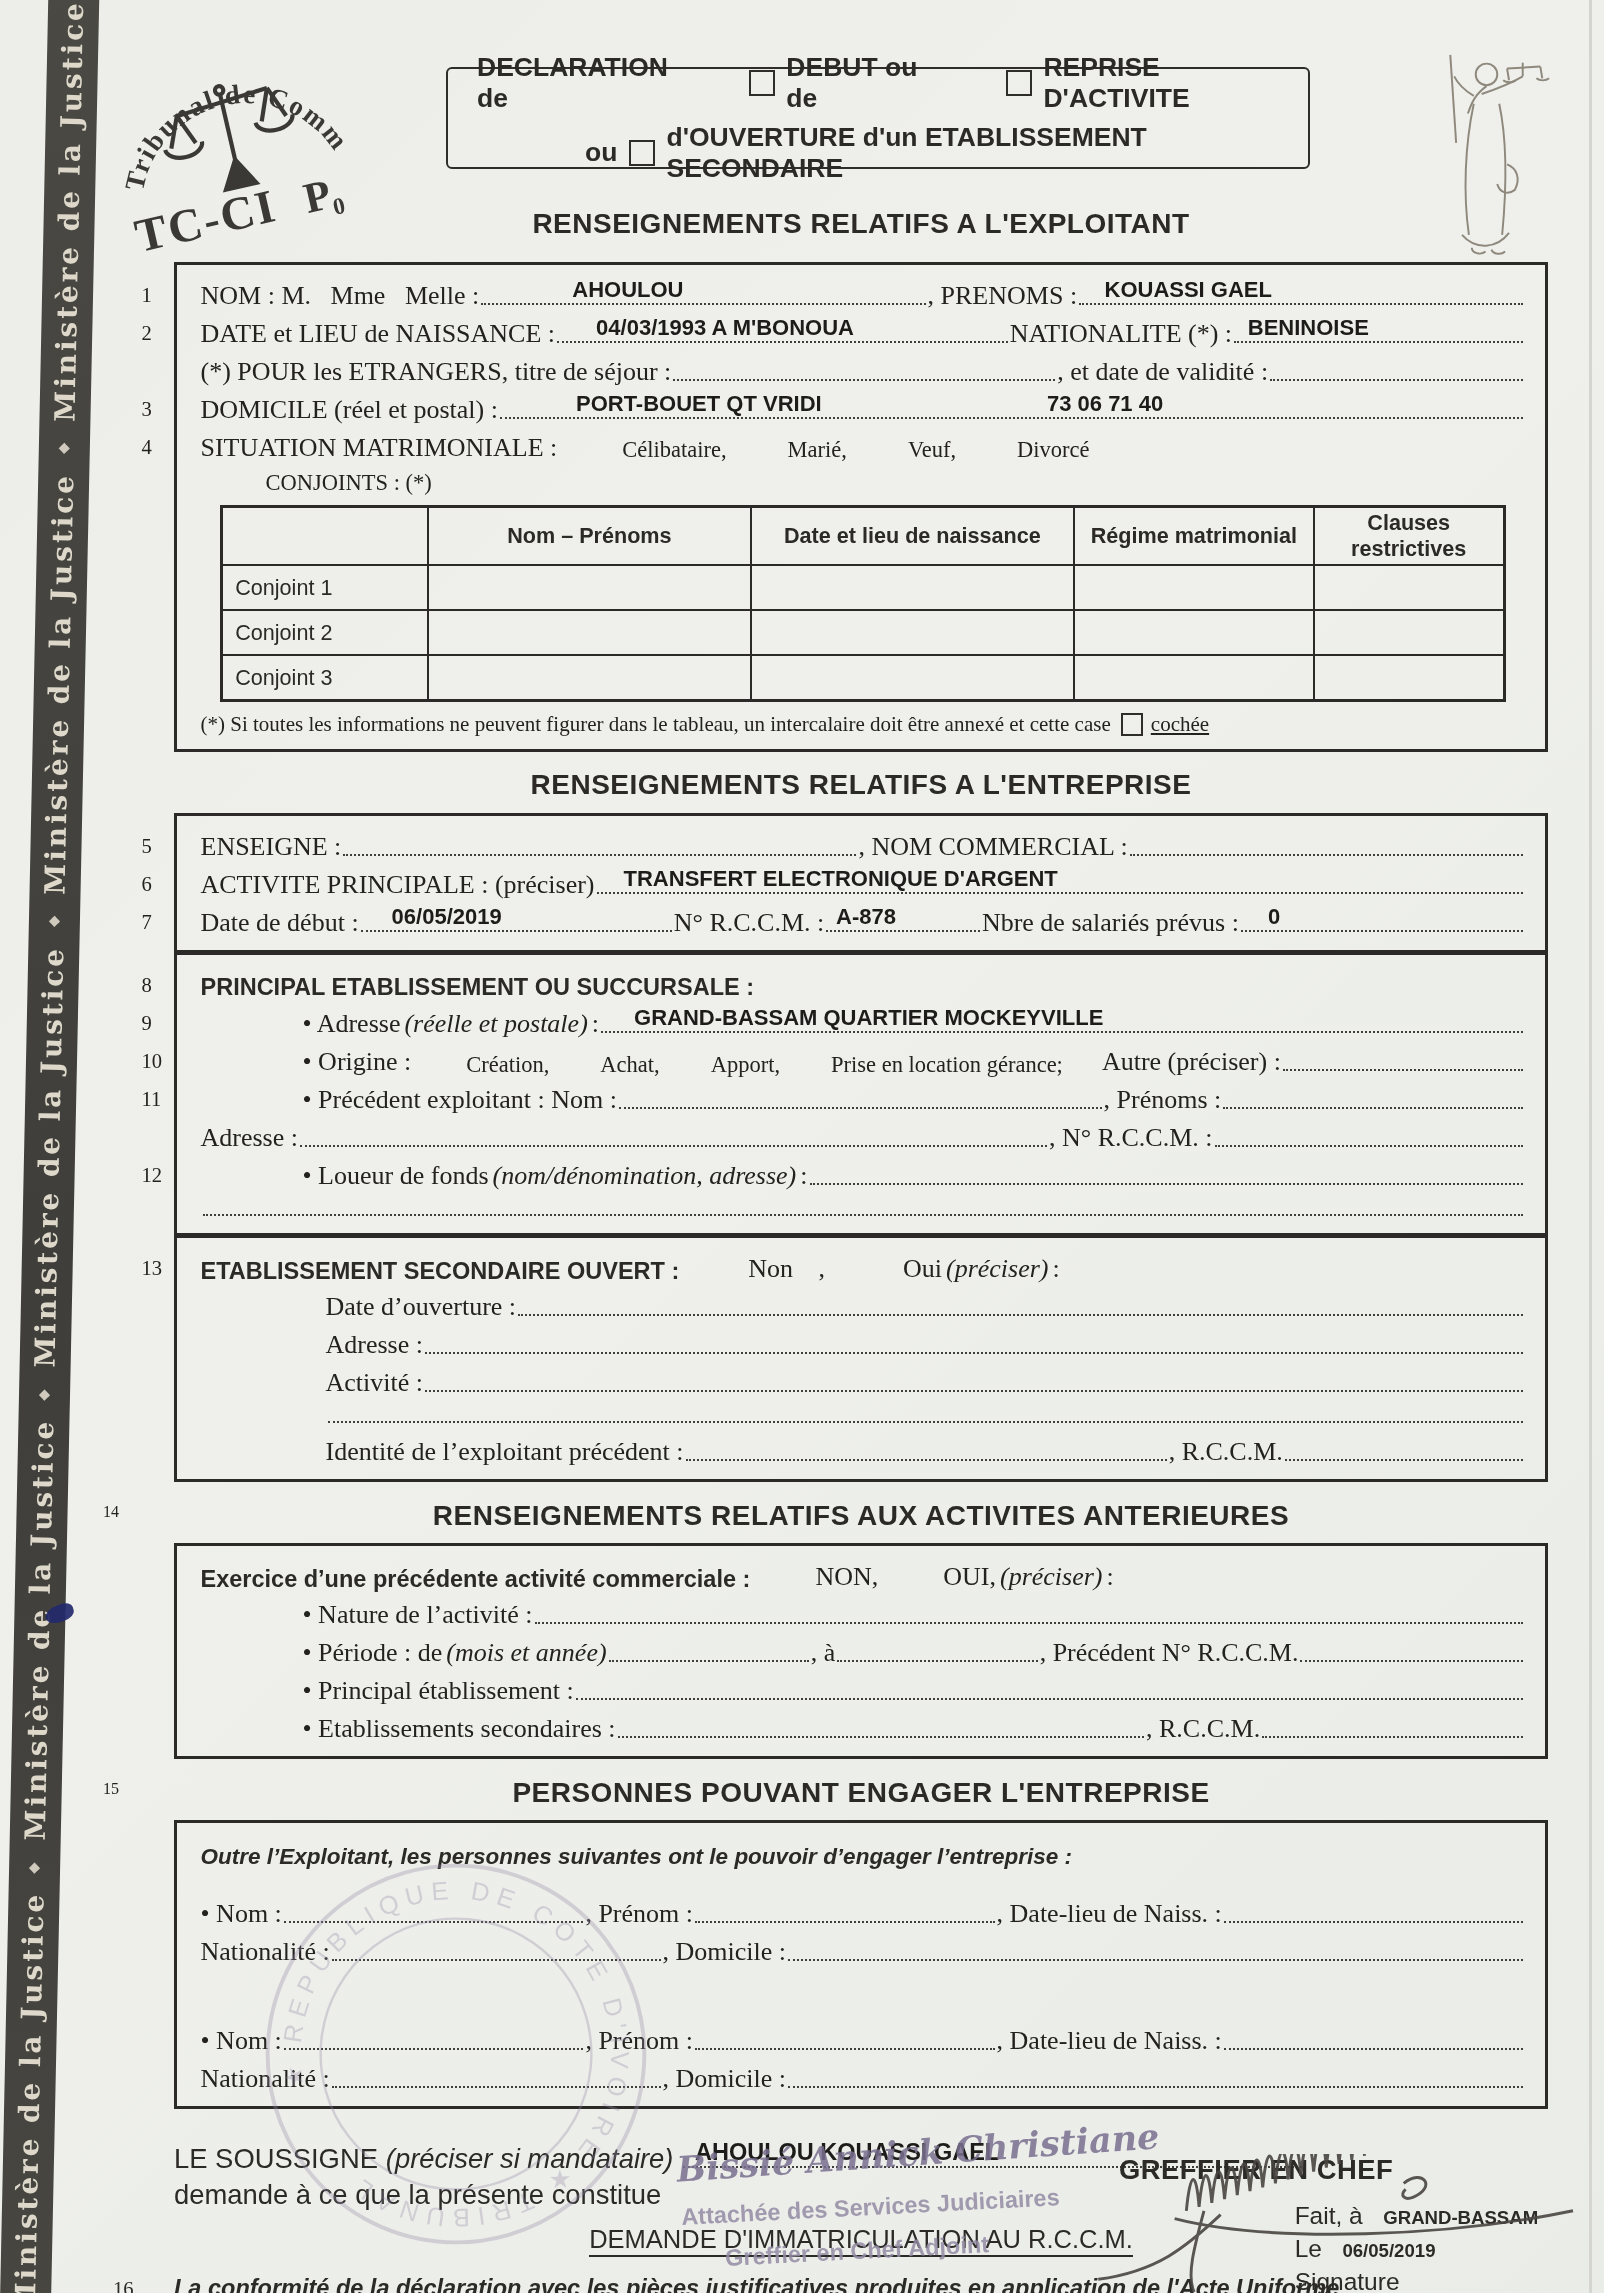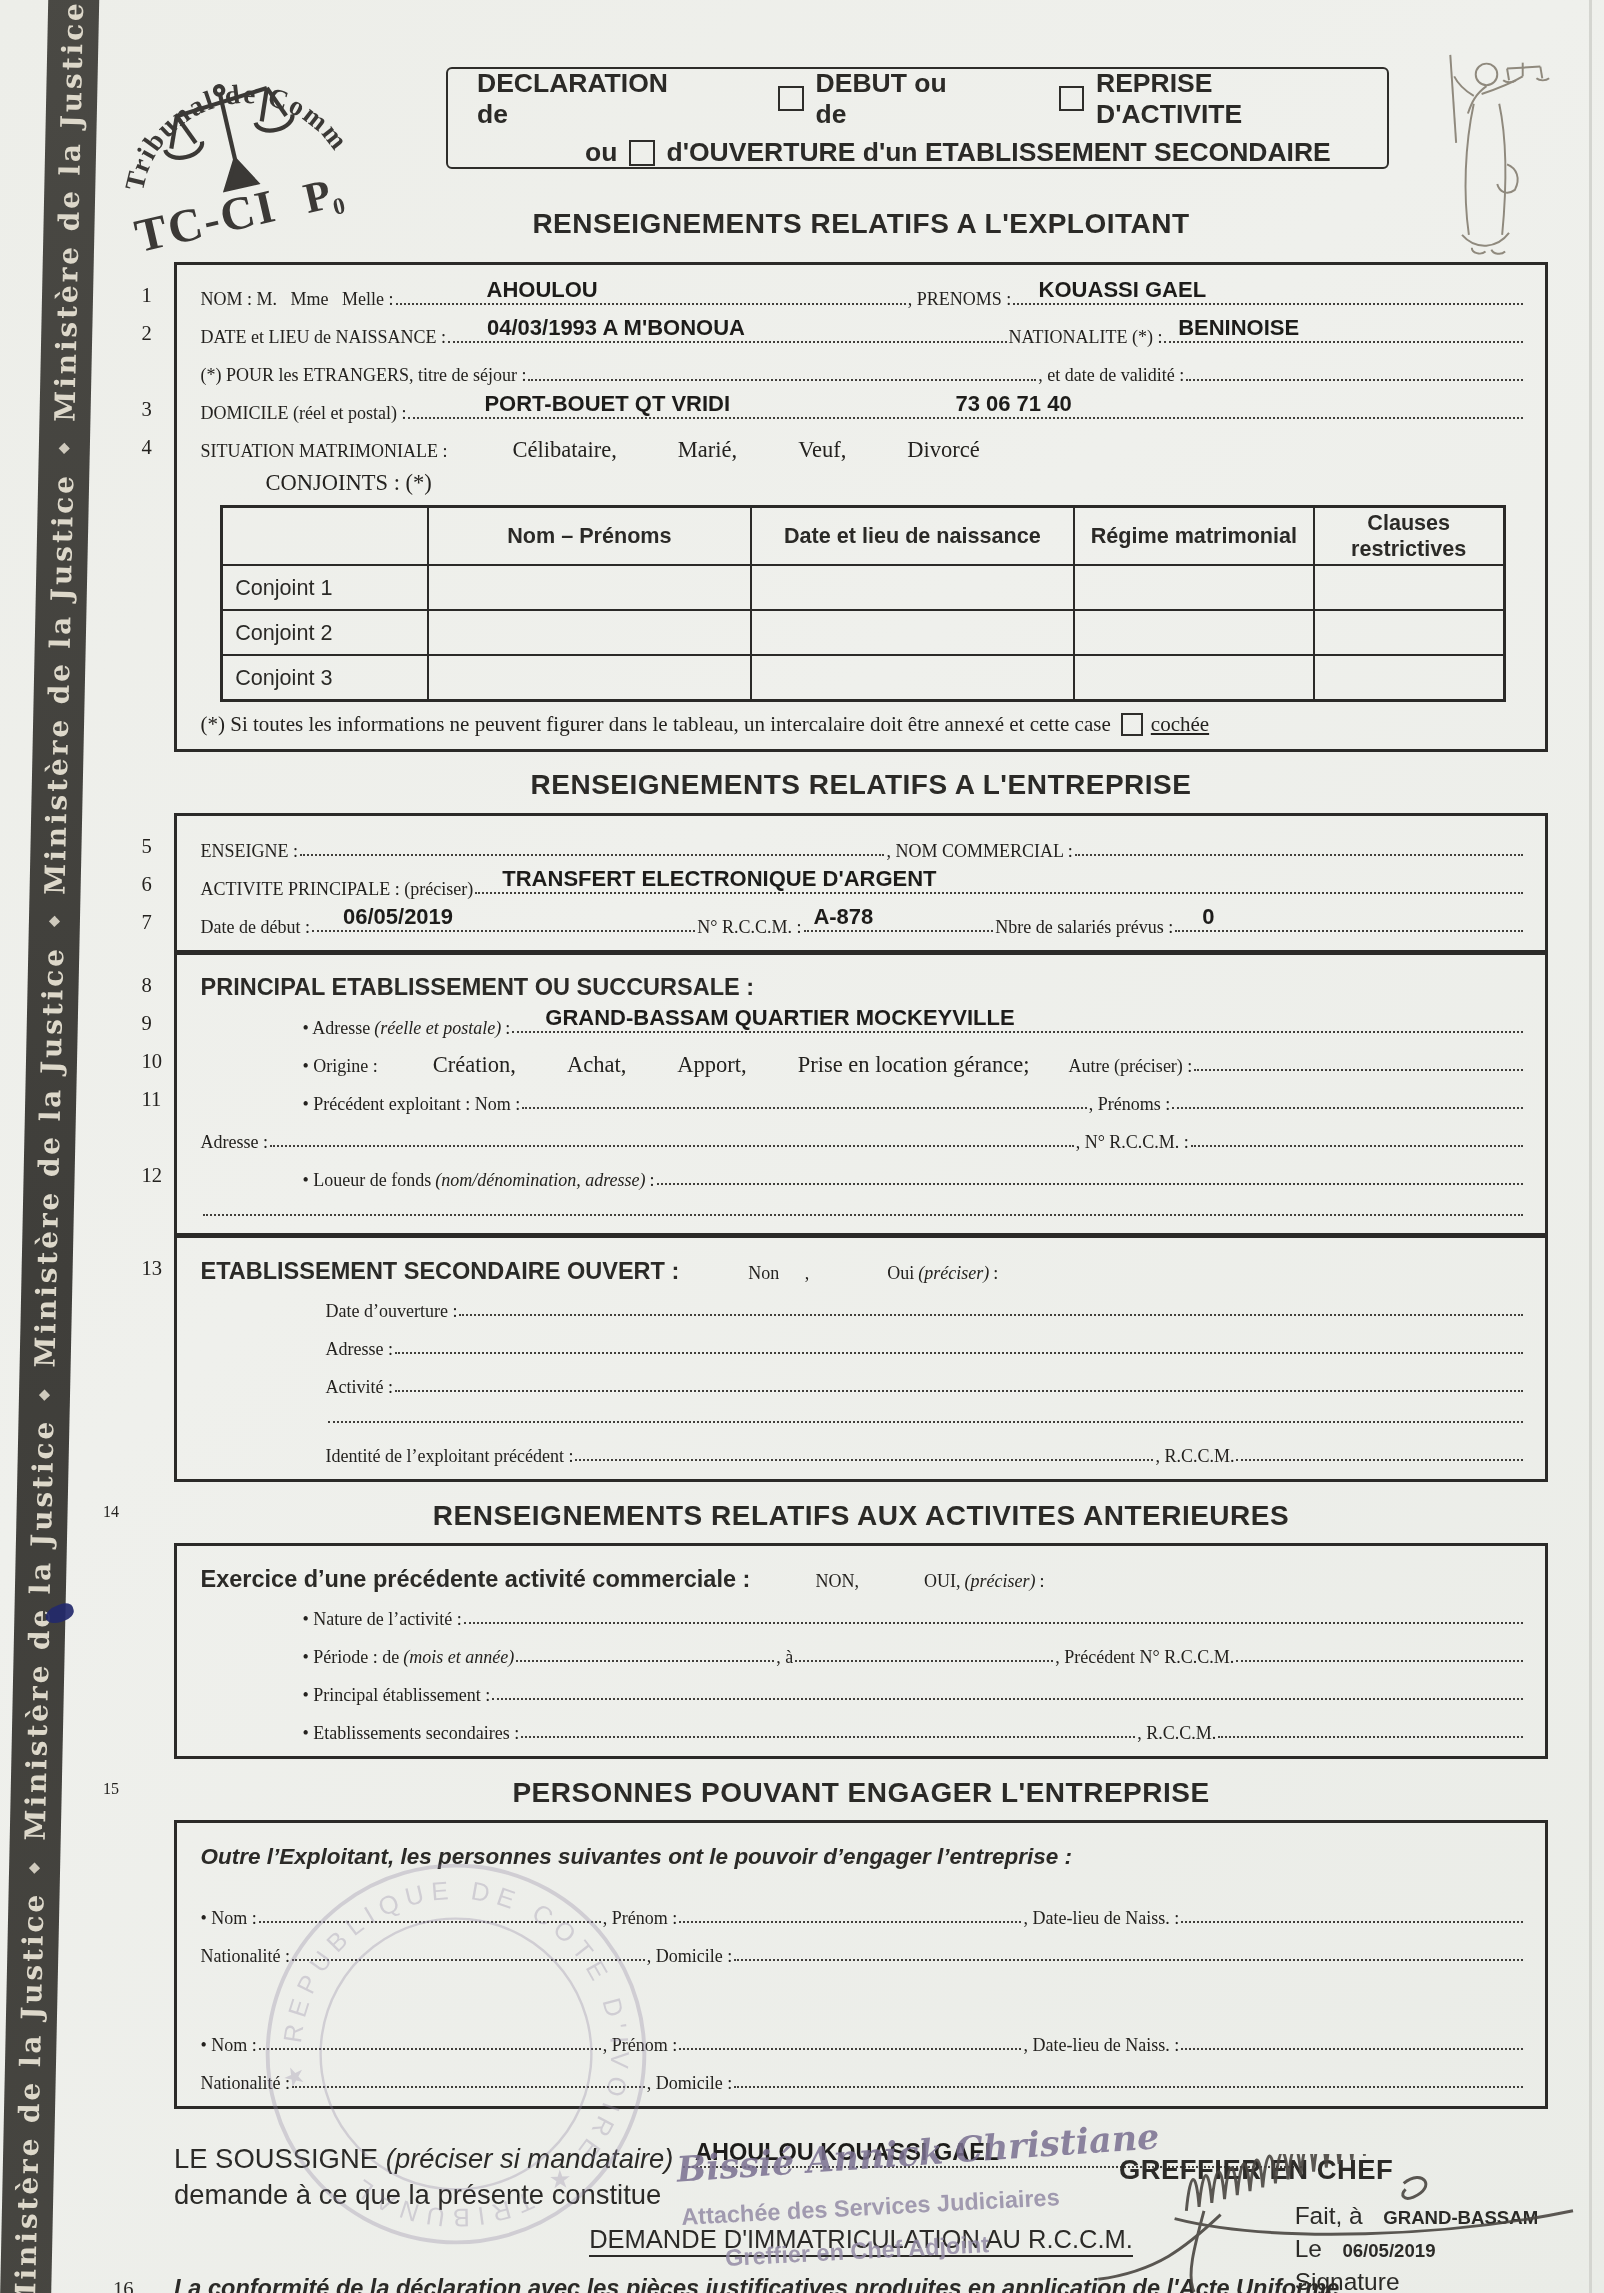--- a/index.html
+++ b/index.html
@@ -18,36 +18,36 @@
   .band .bsep{color:#cfcabd;font-size:14.7px;}
   .bird{position:absolute;left:45px;top:1605px;width:29px;height:16.7px;border-radius:60% 40% 50% 50%;
     background:#23296b;transform:rotate(-18deg);opacity:.92;}
 
   
   .logo-wrap{position:absolute;left:88px;top:35px;width:323px;height:245px;transform:rotate(-13deg);}
   .tc-line{margin-top:-13.7px;margin-left:33px;font-family:"Liberation Serif",serif;color:#3b3936;}
   .tc-name{font-size:47px;font-weight:bold;letter-spacing:2px;}
   .tc-p{font-size:43px;font-weight:bold;margin-left:25.5px;}
   .tc-p-sub{font-size:23.5px;font-weight:bold;vertical-align:-7.8px;}
-  .decl-box{position:absolute;left:446px;top:67px;width:943px;height:102px;border:2.9px solid #2e2d2a;
+  .decl-box{position:absolute;left:446px;top:67px;width:864px;height:102px;border:2.9px solid #2e2d2a;
     border-radius:5.9px;box-sizing:border-box;font-family:"Liberation Sans",sans-serif;font-weight:bold;
     font-size:26.5px;color:#2b2a27;display:flex;flex-direction:column;justify-content:center;gap:7.8px;padding:3.9px 29px;}
   .decl-row{display:flex;align-items:center;}
   .cbx{display:inline-block;width:25.5px;height:25.5px;border:2.9px solid #2e2d2a;box-sizing:border-box;margin:0 11.8px;flex:none;}
   .lady{position:absolute;left:1413px;top:47px;}
 
   
   .content{position:absolute;left:174px;top:208px;width:1374px;}
   .sec-title{font-family:"Liberation Sans",sans-serif;font-weight:bold;font-size:28px;
     text-align:center;color:#2b2a27;letter-spacing:0.5px;}
   .sec-wrap{position:relative;margin:17.6px 0 11.8px;}
   .sec-num{position:absolute;left:-71px;top:3.9px;font-size:16px;}
   .fbox{border:3.9px solid #2b2a28;padding:9.8px 19.6px 9.8px 23.5px;margin-bottom:5.9px;}
   .frow{display:flex;align-items:flex-end;min-height:36px;position:relative;padding:1px 0;}
-  .lb{white-space:nowrap;font-size:18px;line-height:1.22;}
+  .lb{white-space:nowrap;font-size:26px;line-height:1.22;}
   .lbb{white-space:nowrap;font-family:"Liberation Sans",sans-serif;font-weight:bold;font-size:23.5px;color:#2b2a27;line-height:1.2;}
   .it{font-style:italic;}
   .fnum{position:absolute;left:-59px;bottom:5.9px;font-size:20.6px;}
   .dots{position:relative;flex:1;align-self:stretch;min-width:35px;}
   .dots::after{content:"";position:absolute;left:2px;right:2px;bottom:6.9px;border-bottom:2.4px dotted #403e3a;}
   .val{position:absolute;bottom:8.8px;white-space:nowrap;font-family:"Liberation Sans",sans-serif;
     font-weight:bold;font-size:22px;color:#1d1c1a;}
   .opts{display:flex;gap:61px;margin-left:65px;font-size:22.5px;white-space:nowrap;}
   .ind1{padding-left:102px;}
   .ind2{padding-left:125px;}

